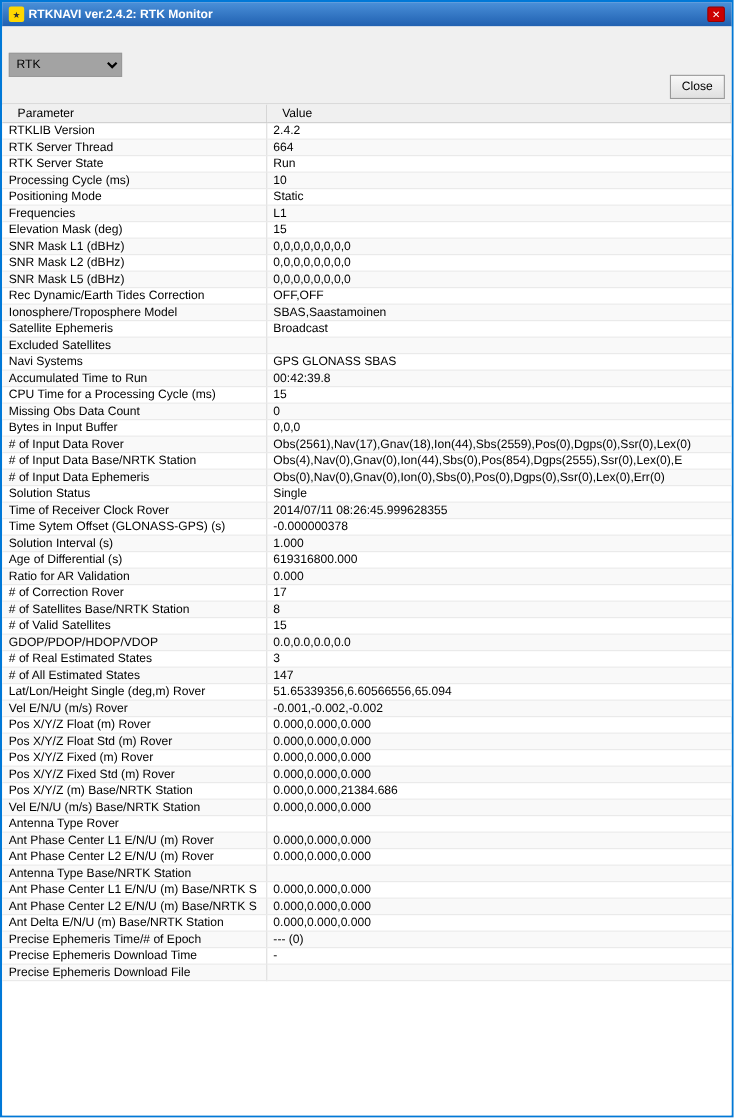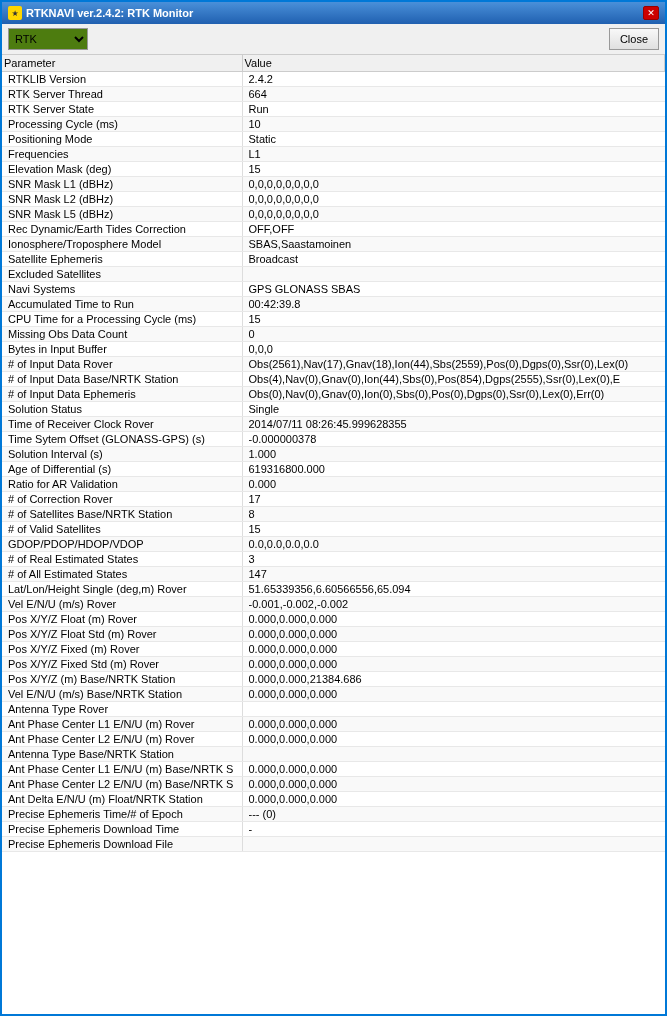--- a/index.html
+++ b/index.html
@@ -66,53 +66,54 @@
     .toolbar {
       background: #f0f0f0;
       padding: 4px 6px;
       display: flex;
       align-items: center;
       justify-content: space-between;
       border-bottom: 1px solid #ccc;
       flex-shrink: 0;
     }
     .rtk-select {
-      width: 80px;
+      width: 103px;
       height: 22px;
       font-size: 11px;
       border: 1px solid #999;
-      background: #4d7c0f;
+      background: #a3a3a3;
       padding: 1px 2px;
     }
     .close-button {
       height: 22px;
       padding: 0 10px;
       font-size: 11px;
       border: 1px solid #999;
       background: linear-gradient(to bottom, #f8f8f8, #e0e0e0);
       cursor: pointer;
+      margin-top: 40px;
     }
     .table-container {
       flex: 1;
       overflow-y: scroll;
       overflow-x: hidden;
       background: white;
     }
     table {
       width: 100%;
       border-collapse: collapse;
       table-layout: fixed;
     }
     table col.param-col { width: 240px; }
     table col.value-col { width: auto; }
     thead tr th {
       background: #f0f0f0;
       border-bottom: 1px solid #ccc;
       border-right: 1px solid #ccc;
-      padding: 2px 2px;
+      padding: 2px 14px;
       text-align: left;
       font-weight: normal;
       position: sticky;
       top: 0;
       z-index: 1;
     }
     tbody tr td {
       padding: 1px 6px;
       border-bottom: 1px solid #e8e8e8;
       white-space: nowrap;
@@ -343,21 +344,21 @@
           </tr>
           <tr>
             <td>Ant Phase Center L1 E/N/U (m) Base/NRTK S</td>
             <td>0.000,0.000,0.000</td>
           </tr>
           <tr>
             <td>Ant Phase Center L2 E/N/U (m) Base/NRTK S</td>
             <td>0.000,0.000,0.000</td>
           </tr>
           <tr>
-            <td>Ant Delta E/N/U (m) Float/NRTK Station</td>
+            <td>Ant Delta E/N/U (m) Base/NRTK Station</td>
             <td>0.000,0.000,0.000</td>
           </tr>
           <tr>
             <td>Precise Ephemeris Time/# of Epoch</td>
             <td>--- (0)</td>
           </tr>
           <tr>
             <td>Precise Ephemeris Download Time</td>
             <td>-</td>
           </tr>

